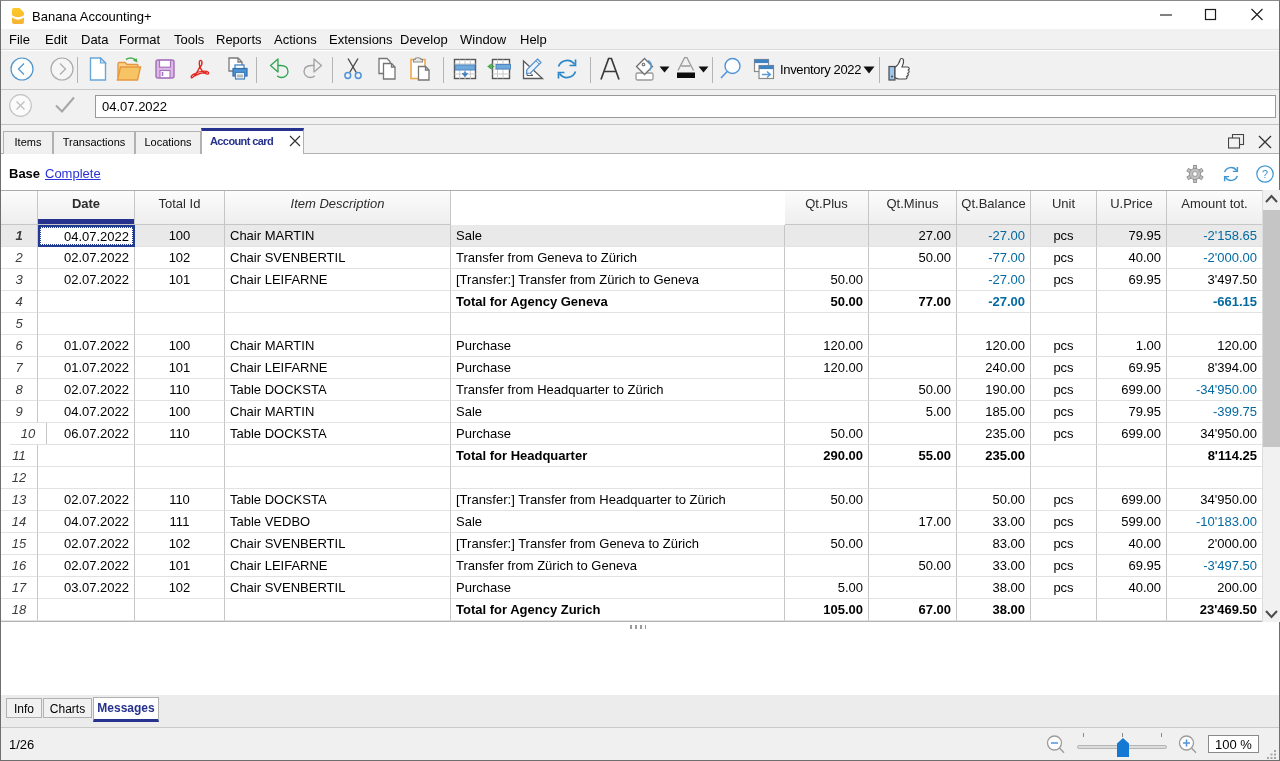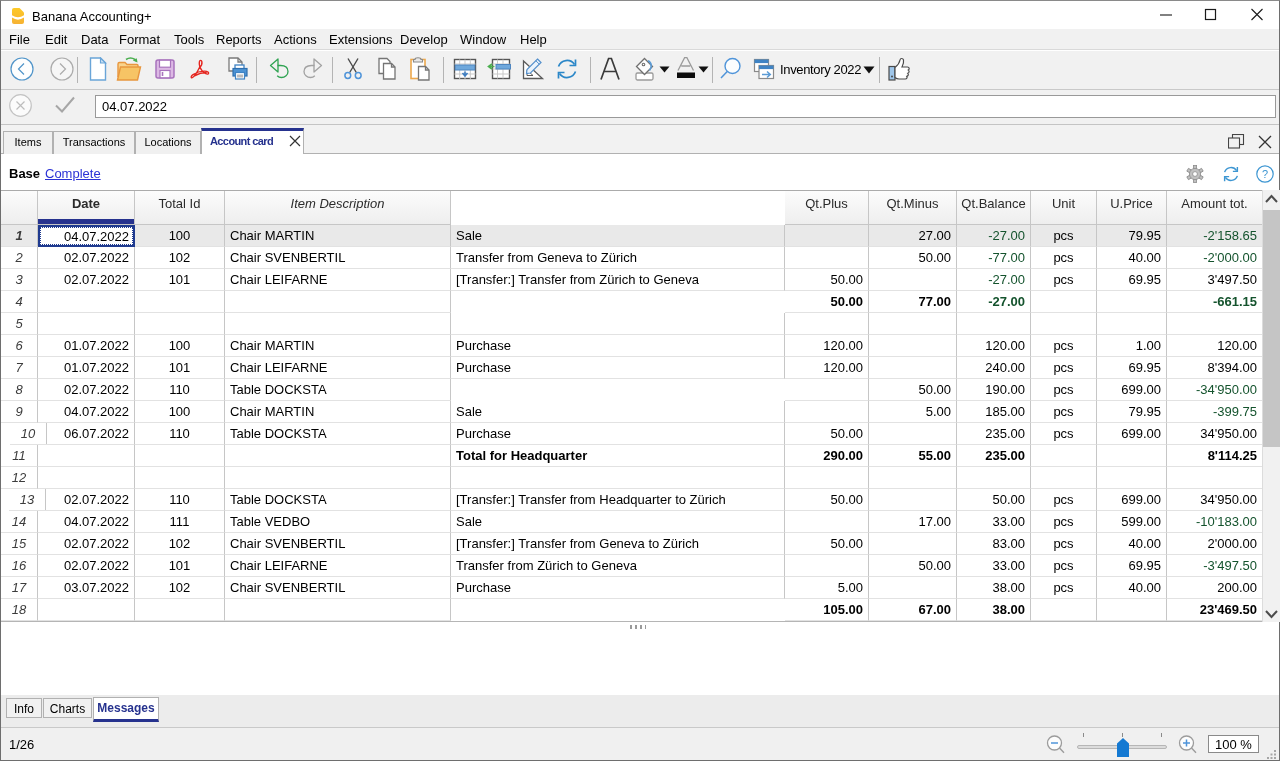--- a/index.html
+++ b/index.html
@@ -32,21 +32,21 @@
 .complete { position:absolute; left:44px; top:12px; color:#2b32d5; text-decoration:underline; font-weight:normal; }
 
 .grid { position:absolute; left:0px; top:36px; width:1262px; border-top:1px solid #ababab; border-bottom:1px solid #b5b5b5; }
 .row { position:relative; height:22px; width:1261px; }
 .cell { position:absolute; top:0; height:22px; border-right:1px solid #c6c6c6; border-bottom:1px solid #e2e2e2; font-size:13px; padding-top:3px; overflow:hidden; white-space:nowrap; }
 .hrow { position:relative; height:34px; width:1261px;padding-left:36px; }
 .hcell { position:absolute; top:0; height:34px; border-right:1px solid #c6c6c6; border-bottom:1px solid #c6c6c6; background:linear-gradient(#fcfcfc,#eeeeee); text-align:center; padding-top:5px; color:#2b2b2b; font-size:13px; }
 .r { text-align:right; padding-right:5px; }
 .l { text-align:left; padding-left:5px; }
 .c { text-align:center; }
-.red { color:#14532d; }
+.red { color:#0369a1; }
 .b { font-weight:bold; }
 .rn { font-style:italic; color:#3c3c3c; }
 .selrow .cell { background:#e9e9e9; }
 .selrow .rn { font-weight:bold; }
 
 .vscroll { position:absolute; left:1261px; top:36px; width:18px; height:432px; background:#f1f1f1; border-left:1px solid #dcdcdc; }
 
 .btabs { position:absolute; left:1px; top:695px; width:1278px; height:32px; background:#ececec; }
 .btab { position:absolute; top:3px; height:20px; background:#f1f1f1; border:1px solid #b1b1b1; text-align:center; font-size:12px; padding-top:3px; }
 .btab.active { top:2px; height:25px; background:#fff; border-bottom:3px solid #26328e; color:#26328e; font-weight:bold; }
@@ -347,20 +347,21 @@
         <div class="cell r red" style="left:956px;width:74px;">-27.00</div>
         <div class="cell c" style="left:1030px;width:66px;">pcs</div>
         <div class="cell r" style="left:1096px;width:70px;">69.95</div>
         <div class="cell r" style="left:1166px;width:96px;">3'497.50</div>
       </div>
       <div class="row">
         <div class="cell c rn" style="left:0px;width:37px;">4</div>
         <div class="cell r" style="left:37px;width:97px;"></div>
         <div class="cell c" style="left:134px;width:90px;"></div>
         <div class="cell l" style="left:224px;width:226px;"></div>
+        <div class="cell l b" style="left:450px;width:334px;">Total for Agency Geneva</div>
         <div class="cell r b" style="left:784px;width:84px;">50.00</div>
         <div class="cell r b" style="left:868px;width:88px;">77.00</div>
         <div class="cell r b red" style="left:956px;width:74px;">-27.00</div>
         <div class="cell c" style="left:1030px;width:66px;"></div>
         <div class="cell r" style="left:1096px;width:70px;"></div>
         <div class="cell r b red" style="left:1166px;width:96px;">-661.15</div>
       </div>
       <div class="row">
         <div class="cell c rn" style="left:0px;width:37px;">5</div>
         <div class="cell r" style="left:37px;width:97px;"></div>
@@ -398,20 +399,21 @@
         <div class="cell r" style="left:956px;width:74px;">240.00</div>
         <div class="cell c" style="left:1030px;width:66px;">pcs</div>
         <div class="cell r" style="left:1096px;width:70px;">69.95</div>
         <div class="cell r" style="left:1166px;width:96px;">8'394.00</div>
       </div>
       <div class="row">
         <div class="cell c rn" style="left:0px;width:37px;">8</div>
         <div class="cell r" style="left:37px;width:97px;">02.07.2022</div>
         <div class="cell c" style="left:134px;width:90px;">110</div>
         <div class="cell l" style="left:224px;width:226px;">Table DOCKSTA</div>
+        <div class="cell l" style="left:450px;width:334px;">Transfer from Headquarter to Zürich</div>
         <div class="cell r" style="left:784px;width:84px;"></div>
         <div class="cell r" style="left:868px;width:88px;">50.00</div>
         <div class="cell r" style="left:956px;width:74px;">190.00</div>
         <div class="cell c" style="left:1030px;width:66px;">pcs</div>
         <div class="cell r" style="left:1096px;width:70px;">699.00</div>
         <div class="cell r red" style="left:1166px;width:96px;">-34'950.00</div>
       </div>
       <div class="row">
         <div class="cell c rn" style="left:0px;width:37px;">9</div>
         <div class="cell r" style="left:37px;width:97px;">04.07.2022</div>
@@ -458,21 +460,21 @@
         <div class="cell l" style="left:224px;width:226px;"></div>
         <div class="cell l" style="left:450px;width:334px;"></div>
         <div class="cell r" style="left:784px;width:84px;"></div>
         <div class="cell r" style="left:868px;width:88px;"></div>
         <div class="cell r" style="left:956px;width:74px;"></div>
         <div class="cell c" style="left:1030px;width:66px;"></div>
         <div class="cell r" style="left:1096px;width:70px;"></div>
         <div class="cell r" style="left:1166px;width:96px;"></div>
       </div>
       <div class="row">
-        <div class="cell c rn" style="left:8px;width:37px;">13</div>
+        <div class="cell c rn" style="left:0px;width:37px;">13</div>
         <div class="cell r" style="left:37px;width:97px;">02.07.2022</div>
         <div class="cell c" style="left:134px;width:90px;">110</div>
         <div class="cell l" style="left:224px;width:226px;">Table DOCKSTA</div>
         <div class="cell l" style="left:450px;width:334px;">[Transfer:] Transfer from Headquarter to Zürich</div>
         <div class="cell r" style="left:784px;width:84px;">50.00</div>
         <div class="cell r" style="left:868px;width:88px;"></div>
         <div class="cell r" style="left:956px;width:74px;">50.00</div>
         <div class="cell c" style="left:1030px;width:66px;">pcs</div>
         <div class="cell r" style="left:1096px;width:70px;">699.00</div>
         <div class="cell r" style="left:1166px;width:96px;">34'950.00</div>
@@ -527,20 +529,21 @@
         <div class="cell r" style="left:956px;width:74px;">38.00</div>
         <div class="cell c" style="left:1030px;width:66px;">pcs</div>
         <div class="cell r" style="left:1096px;width:70px;">40.00</div>
         <div class="cell r" style="left:1166px;width:96px;">200.00</div>
       </div>
       <div class="row">
         <div class="cell c rn" style="left:0px;width:37px;">18</div>
         <div class="cell r" style="left:37px;width:97px;"></div>
         <div class="cell c" style="left:134px;width:90px;"></div>
         <div class="cell l" style="left:224px;width:226px;"></div>
+        <div class="cell l b" style="left:450px;width:334px;">Total for Agency Zurich</div>
         <div class="cell r b" style="left:784px;width:84px;">105.00</div>
         <div class="cell r b" style="left:868px;width:88px;">67.00</div>
         <div class="cell r b" style="left:956px;width:74px;">38.00</div>
         <div class="cell c" style="left:1030px;width:66px;"></div>
         <div class="cell r" style="left:1096px;width:70px;"></div>
         <div class="cell r b" style="left:1166px;width:96px;">23'469.50</div>
       </div>
     </div>
   <div class="vscroll">
     <svg class="abs" style="left:2px;top:4px" width="13" height="10" viewBox="0 0 13 10">

